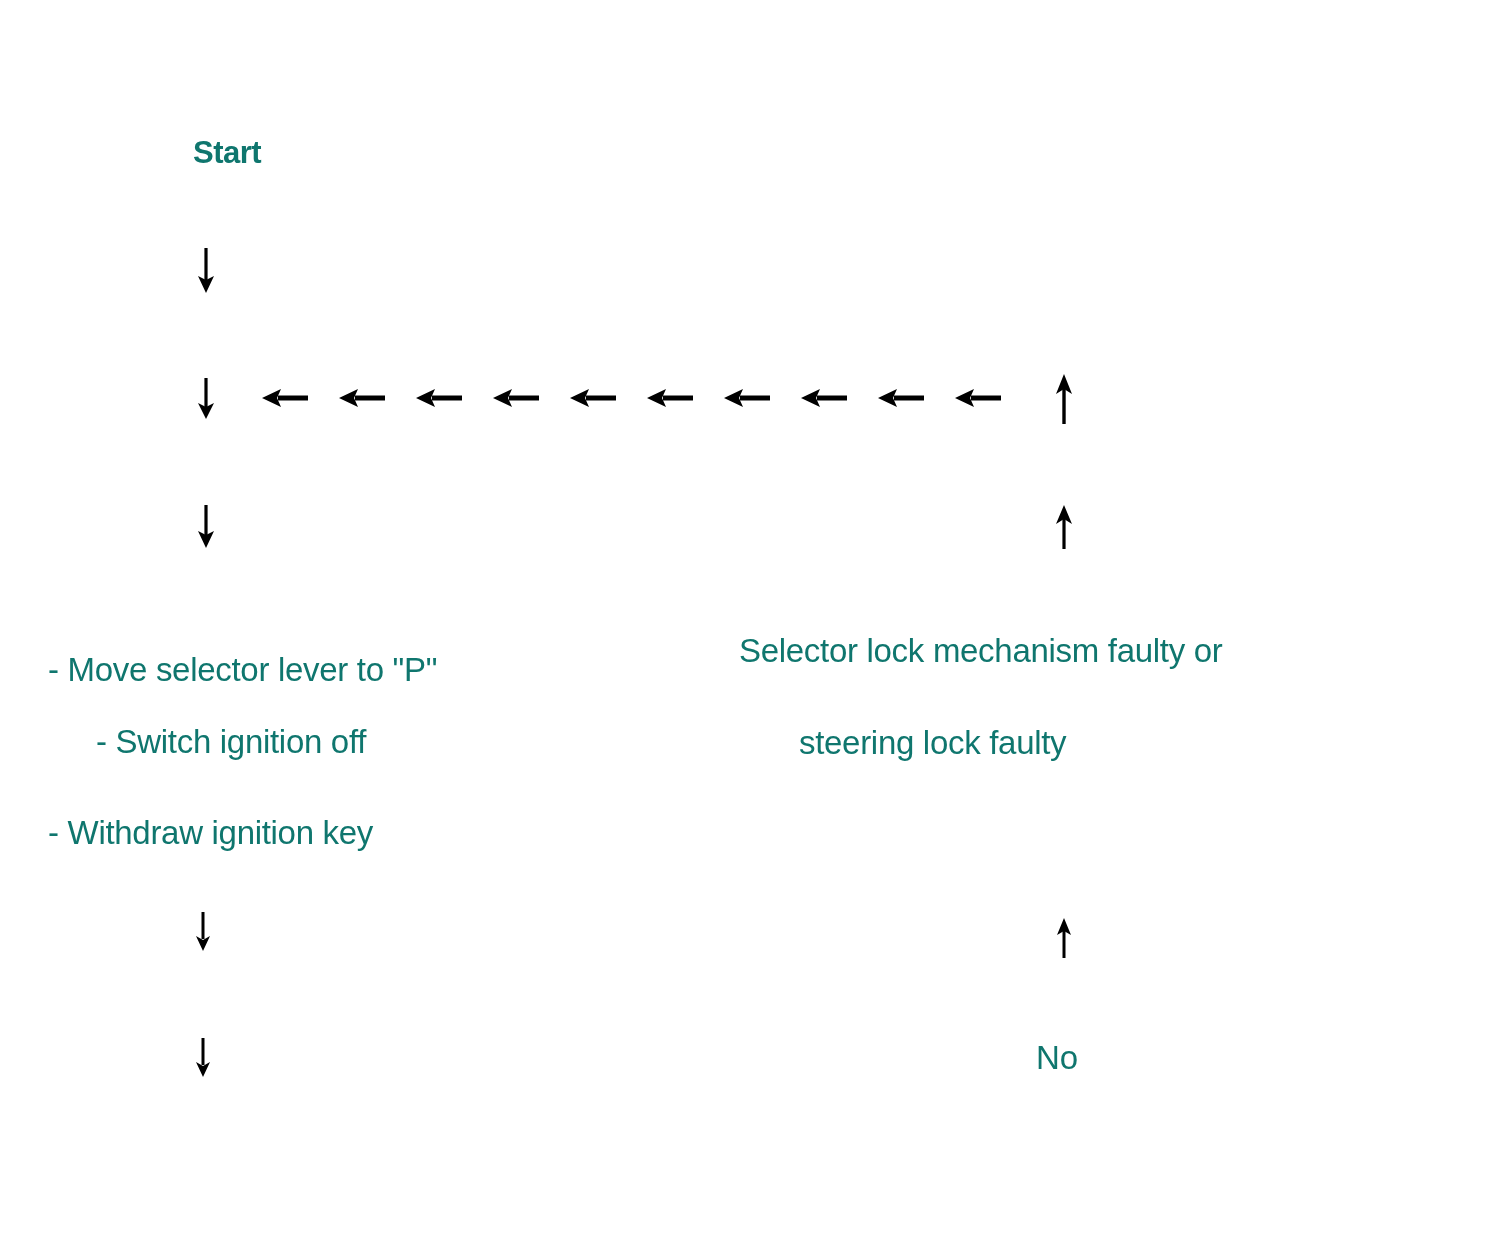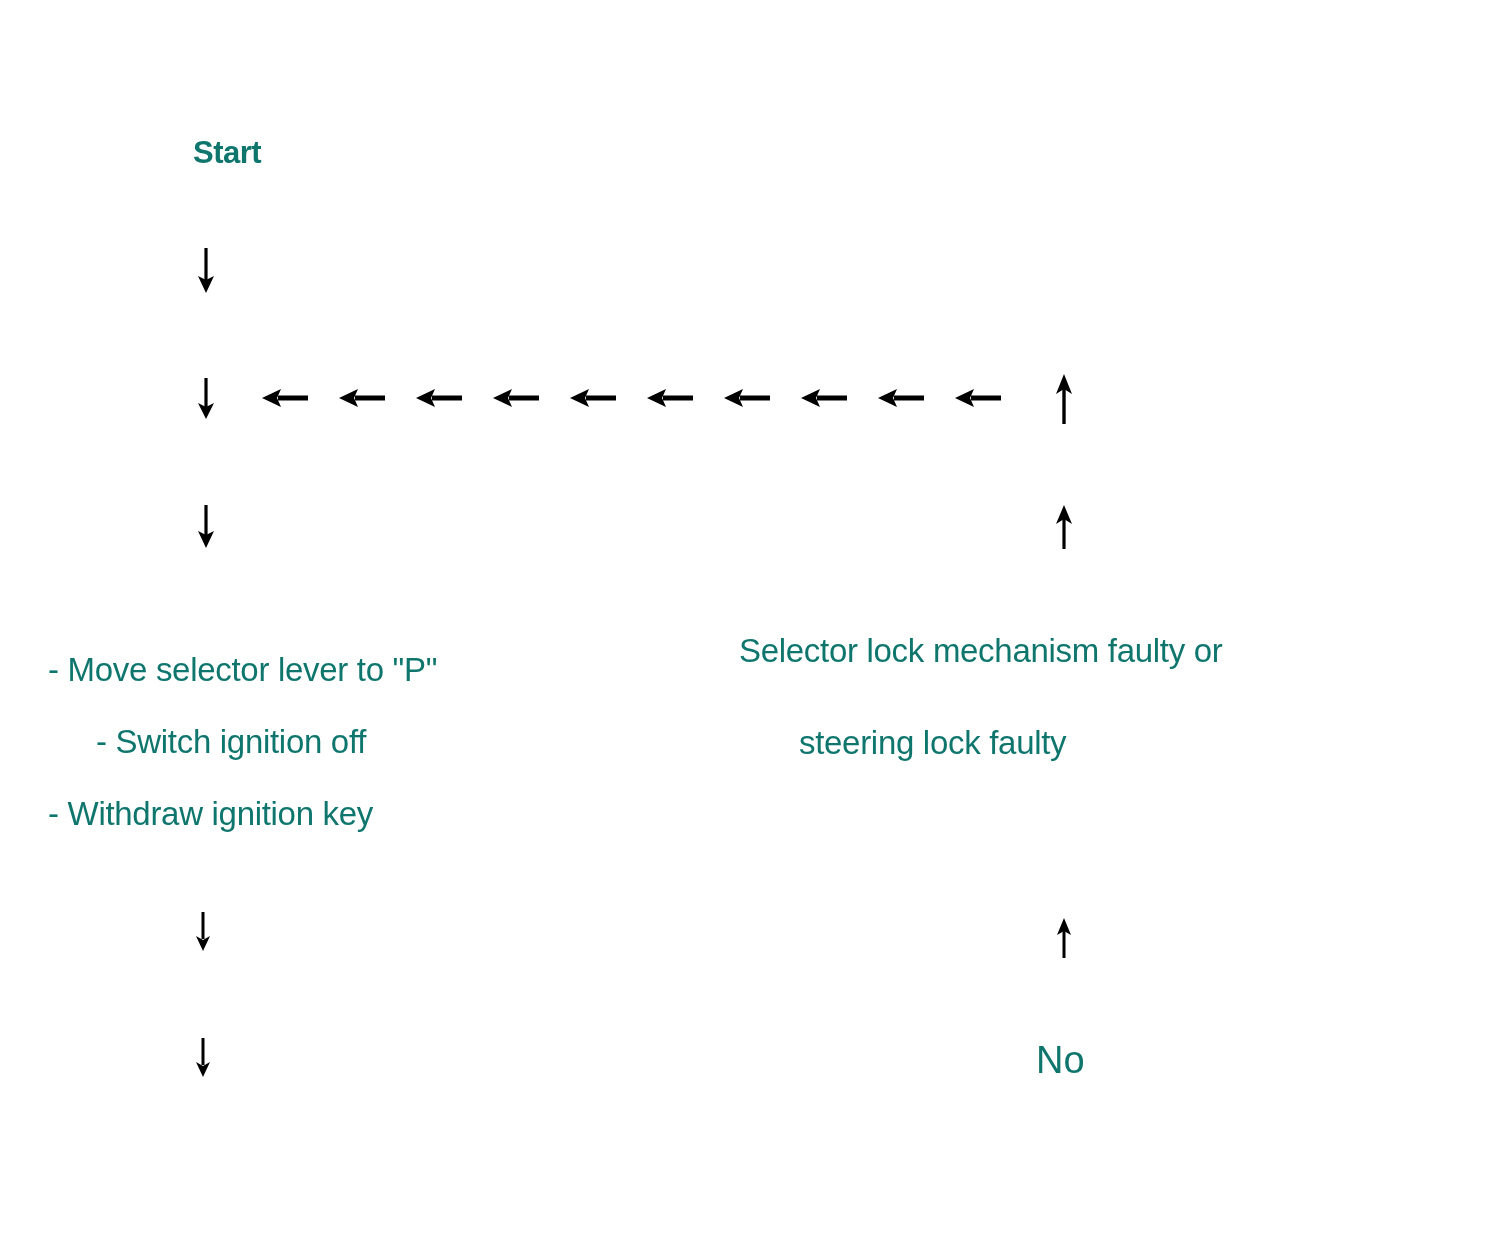--- a/index.html
+++ b/index.html
@@ -27,21 +27,21 @@
     font-size: 31px;
     font-weight: bold;
     letter-spacing: -0.5px;
   }
   .body-line {
     font-size: 33px;
     font-weight: normal;
     letter-spacing: -0.3px;
   }
   .branch-label {
-    font-size: 38px;
+    font-size: 33px;
     font-weight: normal;
   }
   .arrow {
     position: absolute;
   }
   .arrow svg {
     display: block;
     overflow: visible;
   }
 </style>
@@ -145,21 +145,21 @@
 
   <div class="arrow" style="left:1054px; top:505px;">
     <svg width="20" height="44" viewBox="0 0 20 44">
       <line x1="10" y1="44" x2="10" y2="14" stroke="#000" stroke-width="3.2"></line>
       <polygon points="10,0 2,19 10,14 18,19" fill="#000"></polygon>
     </svg>
   </div>
 
   <div class="node-text body-line" style="left:48px; top:651px;text-align:right;">- Move selector lever to "P"</div>
   <div class="node-text body-line" style="left:48px; top:723px;margin-left:48px;">- Switch ignition off</div>
-  <div class="node-text body-line" style="left:48px; top:795px;">- Withdraw ignition key</div>
+  <div class="node-text body-line" style="left:48px; top:814px;">- Withdraw ignition key</div>
 
   <div class="node-text body-line" style="left:739px; top:632px;">Selector lock mechanism faulty or</div>
   <div class="node-text body-line" style="left:775px; top:724px;margin-left:24px;">steering lock faulty</div>
 
   <div class="arrow" style="left:193px; top:912px;">
     <svg width="20" height="40" viewBox="0 0 20 40">
       <line x1="10" y1="0" x2="10" y2="27" stroke="#000" stroke-width="3"></line>
       <polygon points="10,39 3,24 10,28 17,24" fill="#000"></polygon>
     </svg>
   </div>

